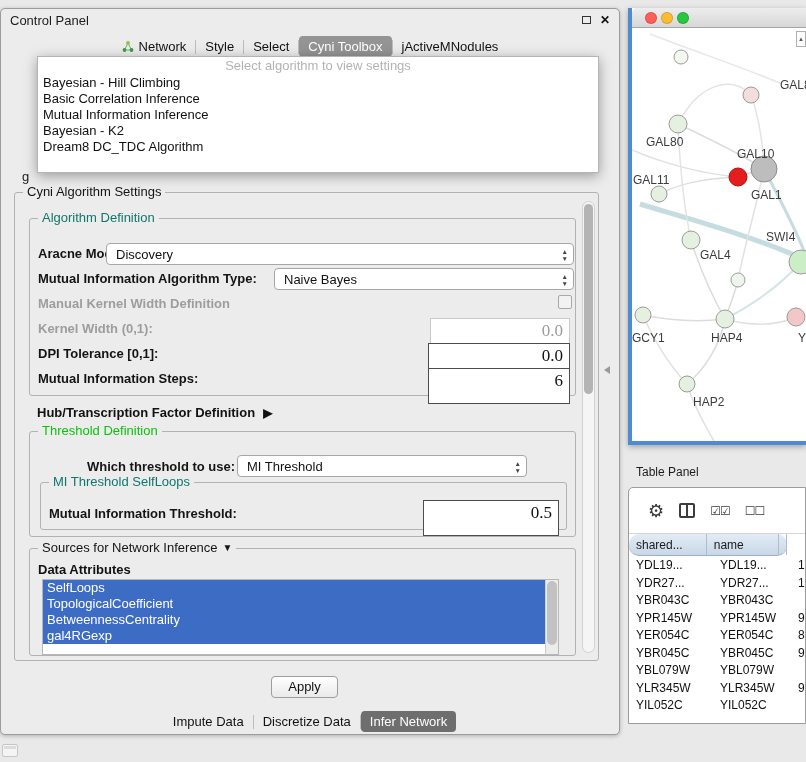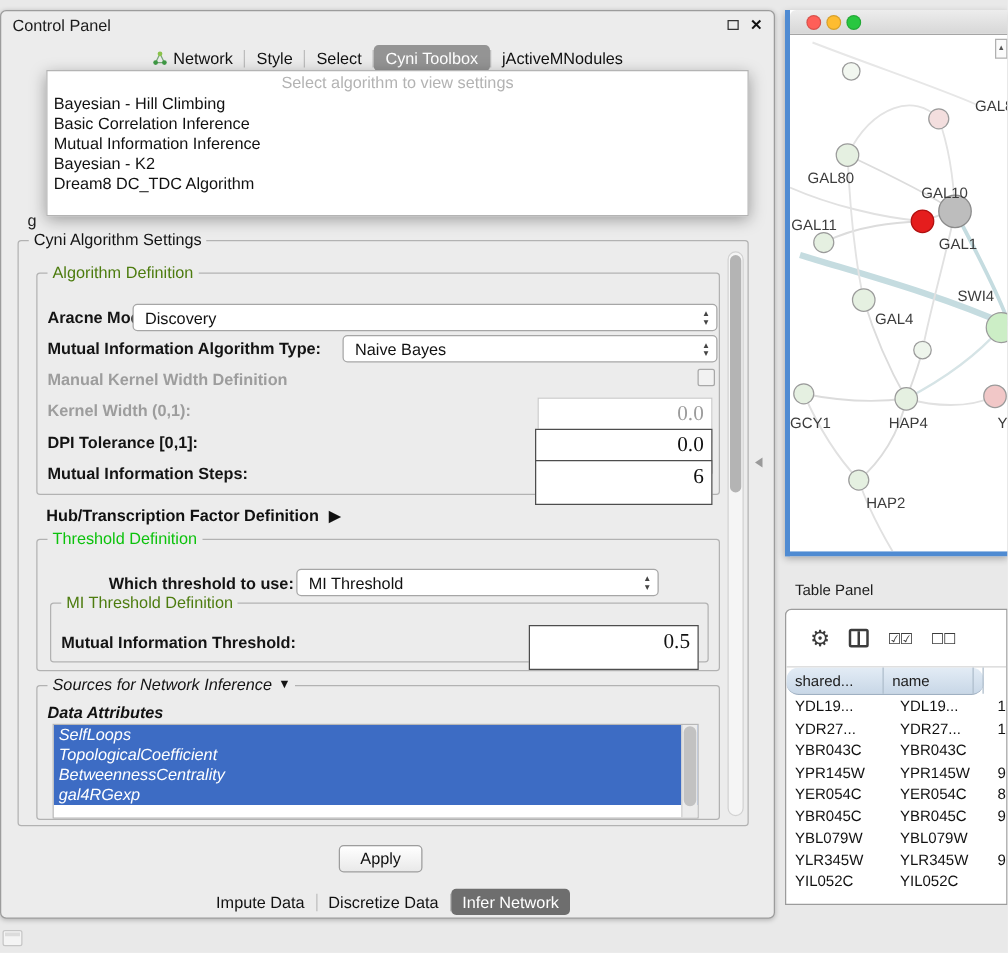--- a/index.html
+++ b/index.html
@@ -24,29 +24,29 @@
   .neticon { width:12px; height:13px; }
 
   .algo-popup { position:absolute; left:16px; top:47px; width:562px; height:117px; background:#fff; border:1px solid #b4b4b4; box-shadow:0 3px 12px rgba(0,0,0,.35); z-index:50;margin-left:20px; }
   .algo-popup-header { color:#b3b3b3; text-align:center; font-size:13px; line-height:18px; }
   .algo-item { font-size:13px; line-height:16px; padding-left:5px; white-space:nowrap; }
   .algo-item-selected { font-weight:bold; }
   .frag-g { position:absolute; left:21px; top:160px; font-size:13px; z-index:1; color:#222; }
 
   .fieldset { position:absolute; border:1px solid #b2b2b2; border-radius:3px; }
   .legend { position:absolute; top:-9px; left:8px; background:#ececec; padding:0 4px; font-size:13px; white-space:nowrap; display:flex; align-items:center; gap:5px; color:#141414; }
-  .legend-blue { color:#4d7c0f; }
+  .legend-blue { color:#0f766e; }
   .legend-green { color:#0cc20c; }
   .legend .tri { font-size:10px; color:#141414; }
 
   .cyni-settings { left:13px; top:183px; width:585px; height:469px; }
   .algo-def { left:14px; top:25px; width:547px; height:178px; }
   .thresh-def { left:14px; top:238px; width:547px; height:106px; }
   .mi-thresh { left:10px; top:50px; width:527px; height:48px; }
-  .sources-box { left:14px; top:355px; width:547px; height:108px;font-style:italic; }
+  .sources-box { left:14px; top:355px; width:547px; height:108px; }
 
   .flabel { position:absolute; font-size:13px; font-weight:bold; color:#141414; white-space:nowrap; }
   .flabel.disabled { color:#9d9d9d; }
 
   .combo { position:absolute; height:22px; background:#fff; border:1px solid #a6a6a6; border-radius:4px; font-size:13px; }
   .combo-val { position:absolute; left:9px; top:3px; }
   .combo-arrows { position:absolute; right:5px; top:4px; display:flex; flex-direction:column; align-items:center; font-size:6.5px; color:#444; line-height:7px; }
 
   .textfield { position:absolute; height:36px; background:#fff; border:1px solid #adadad; font-size:17px; text-align:right; padding:2px 6px 0 0;font-family:Liberation Serif, serif; }
   .textfield.dark { border-color:#4d4d4d; }
@@ -192,21 +192,21 @@
       <span class="flabel" style="left:57px; top:27px;">Which threshold to use:</span>
       <div class="combo" style="left:207px; top:23px; width:290px;">
         <span class="combo-val">MI Threshold</span>
         <span class="combo-arrows">
             <span>▲</span>
             <span>▼</span>
           </span>
       </div>
 
       <div class="fieldset mi-thresh">
-        <span class="legend legend-blue">MI Threshold Definition</span>
+        <span class="legend legend-blue">MI Threshold SelfLoops</span>
         <span class="flabel" style="left:8px; top:23px;text-align:center;">Mutual Information Threshold:</span>
         <div class="textfield dark" style="left:382px; top:17px; width:136px;">0.5</div>
       </div>
     </div>
 
     <div class="fieldset sources-box">
       <span class="legend">
         <span>Sources for Network Inference</span>
         <span class="tri">▼</span>
       </span>

